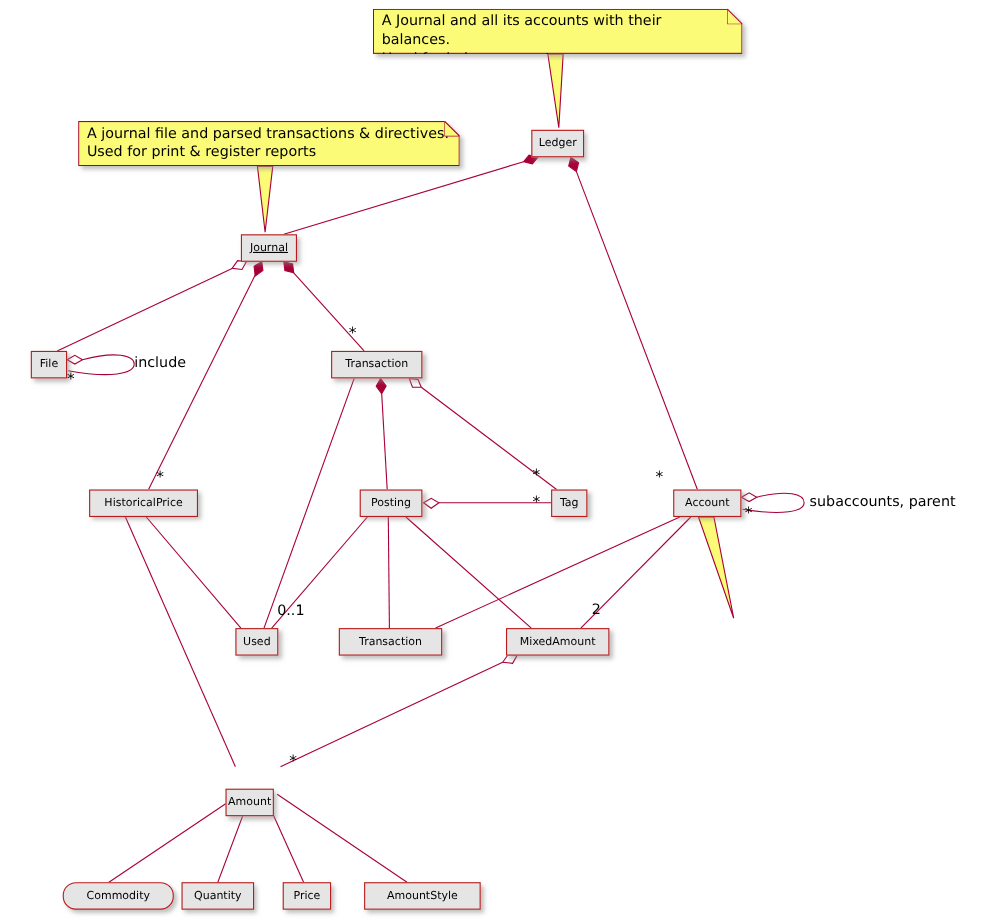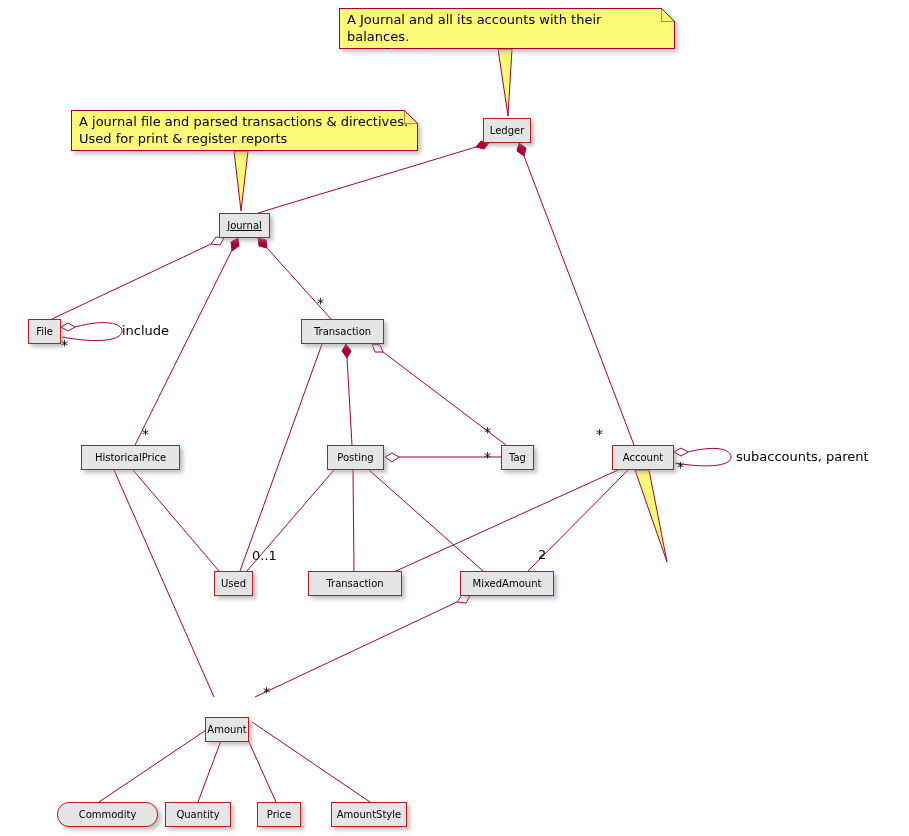--- a/index.html
+++ b/index.html
@@ -97,21 +97,21 @@
   <div class="uml-class" style="left:327px;top:445px;width:57px;">Posting</div>
   <div class="uml-class" style="left:501px;top:445px;width:33px;">Tag</div>
   <div class="uml-class" style="left:612px;top:445px;width:62px;">Account</div>
   <div class="uml-class" style="left:214px;top:571px;width:39px;">Used</div>
   <div class="uml-class" style="left:308px;top:571px;width:94px;">Transaction</div>
   <div class="uml-class" style="left:460px;top:571px;width:94px;">MixedAmount</div>
   <div class="uml-class" style="left:205px;top:717px;width:44px;">Amount</div>
   <div class="uml-class" style="left:57px;top:802px;width:101px;border-radius:12px;">Commodity</div>
   <div class="uml-class" style="left:165px;top:802px;width:66px;">Quantity</div>
   <div class="uml-class" style="left:257px;top:802px;width:44px;">Price</div>
-  <div class="uml-class" style="left:331px;top:802px;width:76px;">AmountStyle</div>
+  <div class="uml-class" style="left:331px;top:802px;width:106px;">AmountStyle</div>
 
   <div class="edge-label" style="left:122px;top:324px;">include</div>
   <div class="edge-label" style="left:736px;top:450px;">subaccounts, parent</div>
   <div class="edge-label" style="left:252px;top:549px;">0..1</div>
   <div class="edge-label" style="left:538px;top:548px;">2</div>
   <div class="edge-label mult" style="left:317px;top:297px;">*</div>
   <div class="edge-label mult" style="left:142px;top:428px;">*</div>
   <div class="edge-label mult" style="left:484px;top:426px;">*</div>
   <div class="edge-label mult" style="left:484px;top:451px;">*</div>
   <div class="edge-label mult" style="left:596px;top:428px;">*</div>

